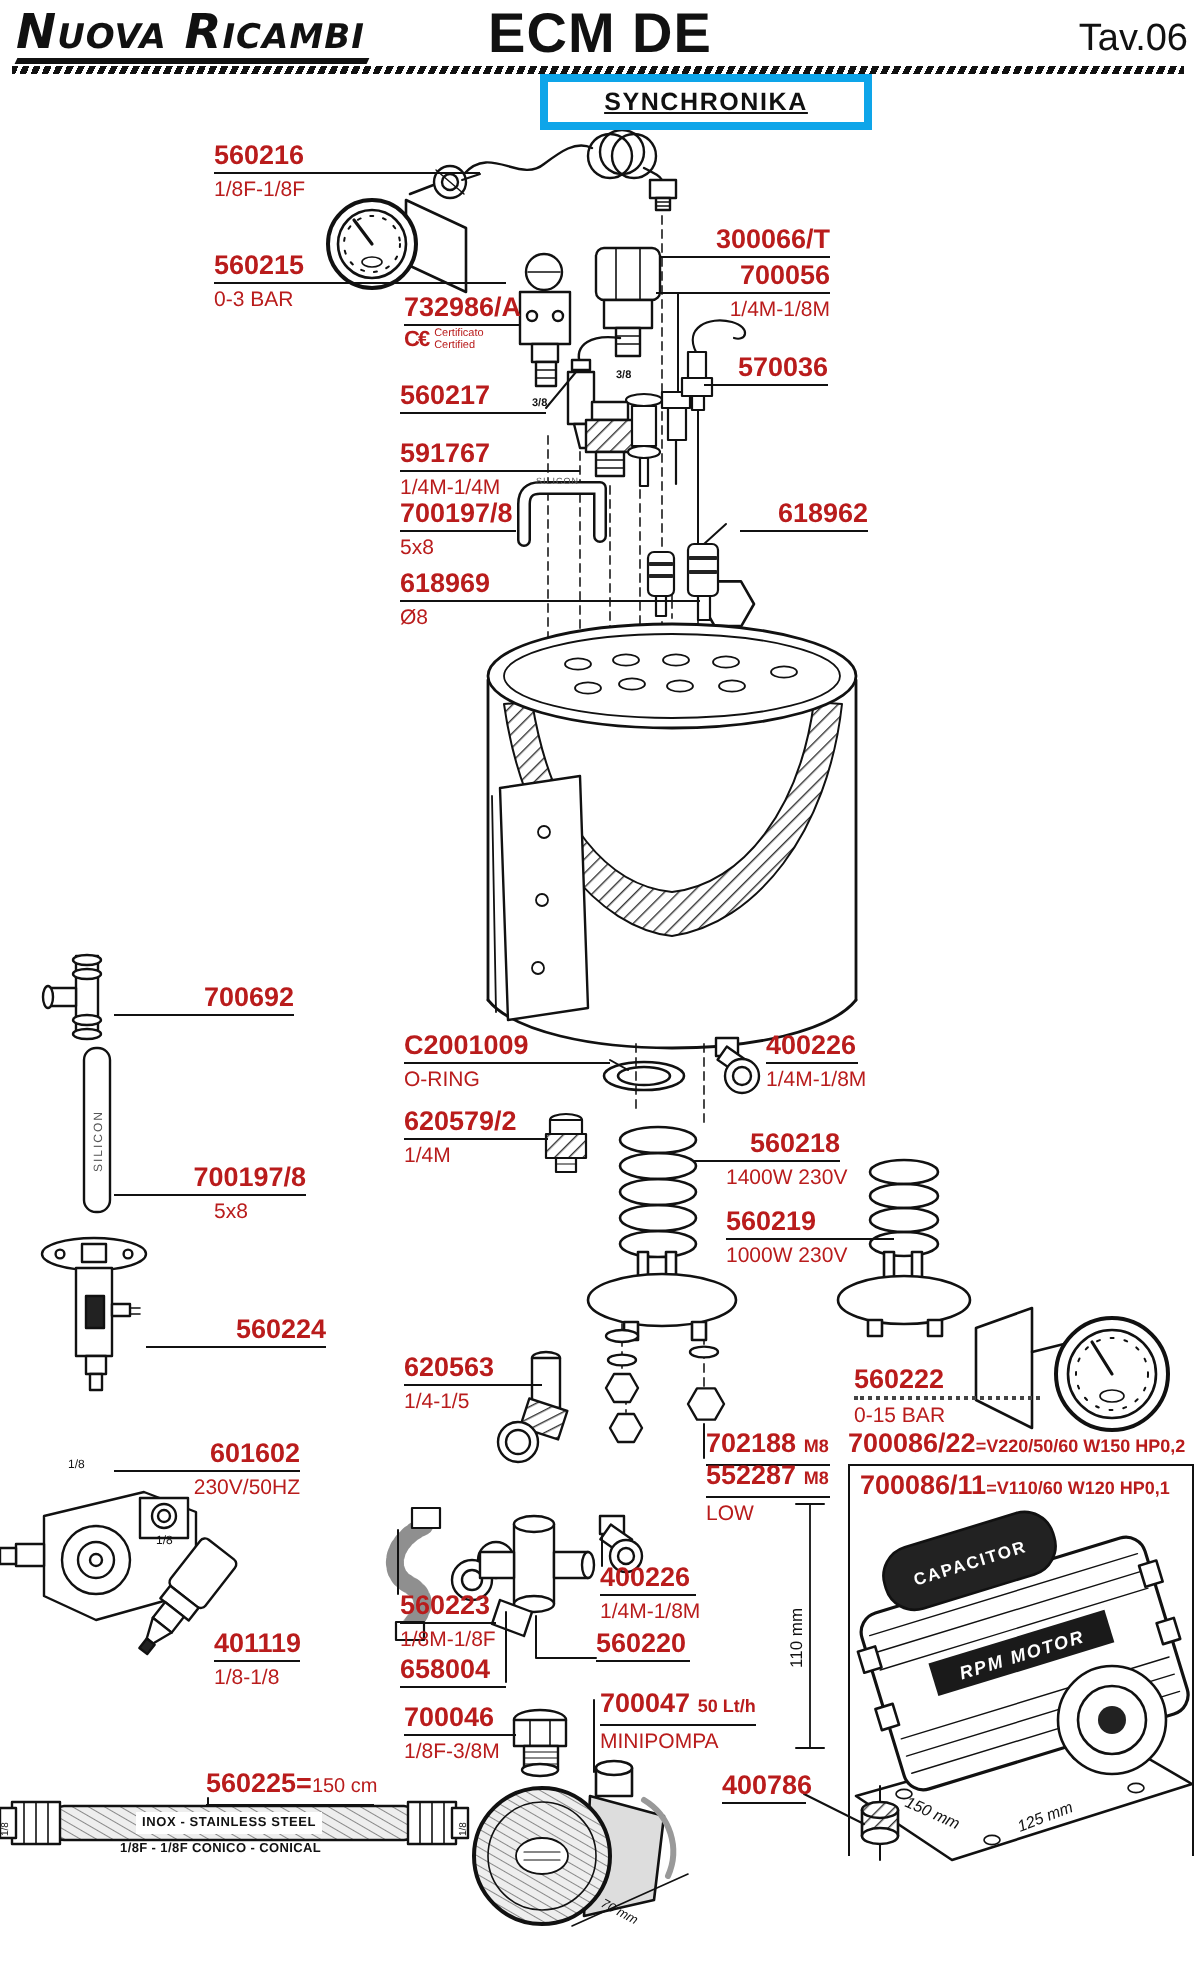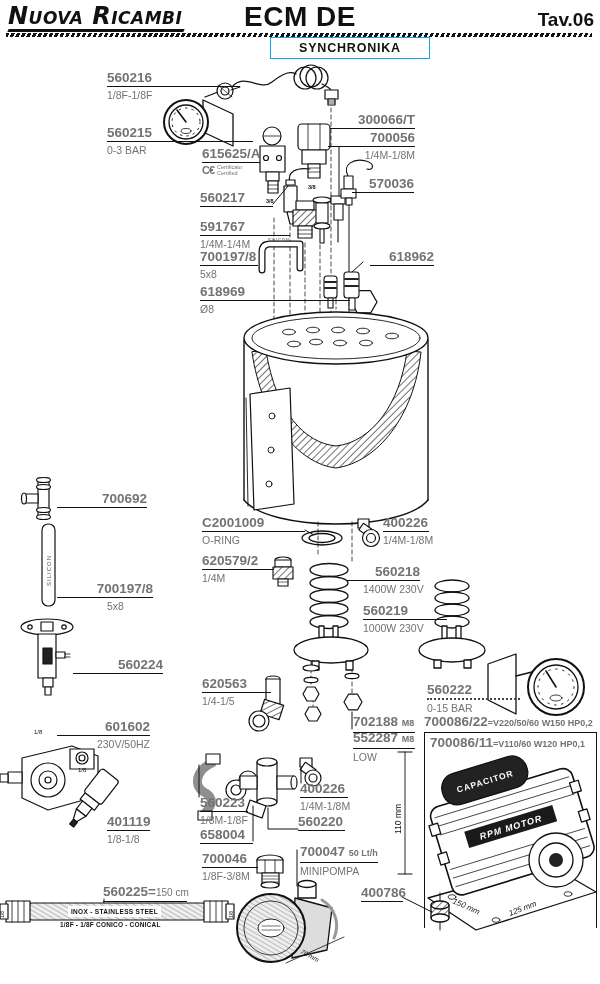--- a/index.html
+++ b/index.html
@@ -5,26 +5,26 @@
   html,body{margin:0;padding:0;background:#fff;}
   #page{position:relative;width:600px;height:984px;background:#fff;overflow:hidden;
         font-family:"Liberation Sans",sans-serif;color:#111;}
   svg{position:absolute;left:0;top:0;}
   .abs{position:absolute;}
   
   .logo-text{font-family:"DejaVu Sans",sans-serif;font-style:italic;font-weight:900;
              font-size:24px;letter-spacing:.5px;font-variant:small-caps;line-height:26px;}
   .logo-underline{height:3px;background:#111;width:176px;margin-top:0;transform:skewX(-25deg);}
   .page-title{font-size:28px;font-weight:bold;letter-spacing:.5px;}
-  .tav{font-size:19px;font-weight:bold;}
+  .tav{font-size:19px;font-weight:normal;}
   .rule{height:4px;background:repeating-linear-gradient(115deg,#111 0 3px,#fff 3px 5px);}
-  .model-box{border:1px solid #0ea5e9;text-align:center;font-weight:bold;font-size:12.5px;
-             line-height:20px;letter-spacing:.8px;}
+  .model-box{border:4px solid #0ea5e9;text-align:center;font-weight:bold;font-size:12.5px;
+             line-height:20px;letter-spacing:.8px;text-decoration:underline;}
   
-  .plabel{position:absolute;color:#737373;}
+  .plabel{position:absolute;color:#b91c1c;}
   .plabel .code{display:block;font-weight:bold;font-size:13.5px;line-height:15px;
                 border-bottom:1.6px solid #111;padding-bottom:1px;white-space:nowrap;}
   .plabel .sub{display:block;font-size:10.5px;line-height:12px;margin-top:2px;white-space:nowrap;}
   .plabel.r{text-align:right;}
   .plabel.dotted .code{border-bottom:2px dotted #444;}
   .plabel.nl .code{border-bottom:none;}
   .msize{font-size:9px;font-weight:bold;}
   .spec{font-size:9px;font-weight:bold;}
   .flow{font-size:9px;font-weight:bold;}
   .len{font-size:10px;font-weight:normal;}
@@ -461,21 +461,21 @@
 
   <div class="plabel" style="left:107px;top:70px;width:133px;">
     <span class="code">560216</span>
     <span class="sub">1/8F-1/8F</span>
   </div>
   <div class="plabel" style="left:107px;top:125px;width:146px;">
     <span class="code">560215</span>
     <span class="sub">0-3 BAR</span>
   </div>
   <div class="plabel" style="left:202px;top:146px;width:58px;">
-    <span class="code">615625/A</span>
+    <span class="code">732986/A</span>
     <span class="certrow">
       <span class="ce">C€</span>
       <span class="certcol">
         <span>Certificato</span>
         <span>Certified</span>
       </span>
     </span>
   </div>
   <div class="plabel r" style="left:330px;top:112px;width:85px;">
     <span class="code">300066/T</span>

